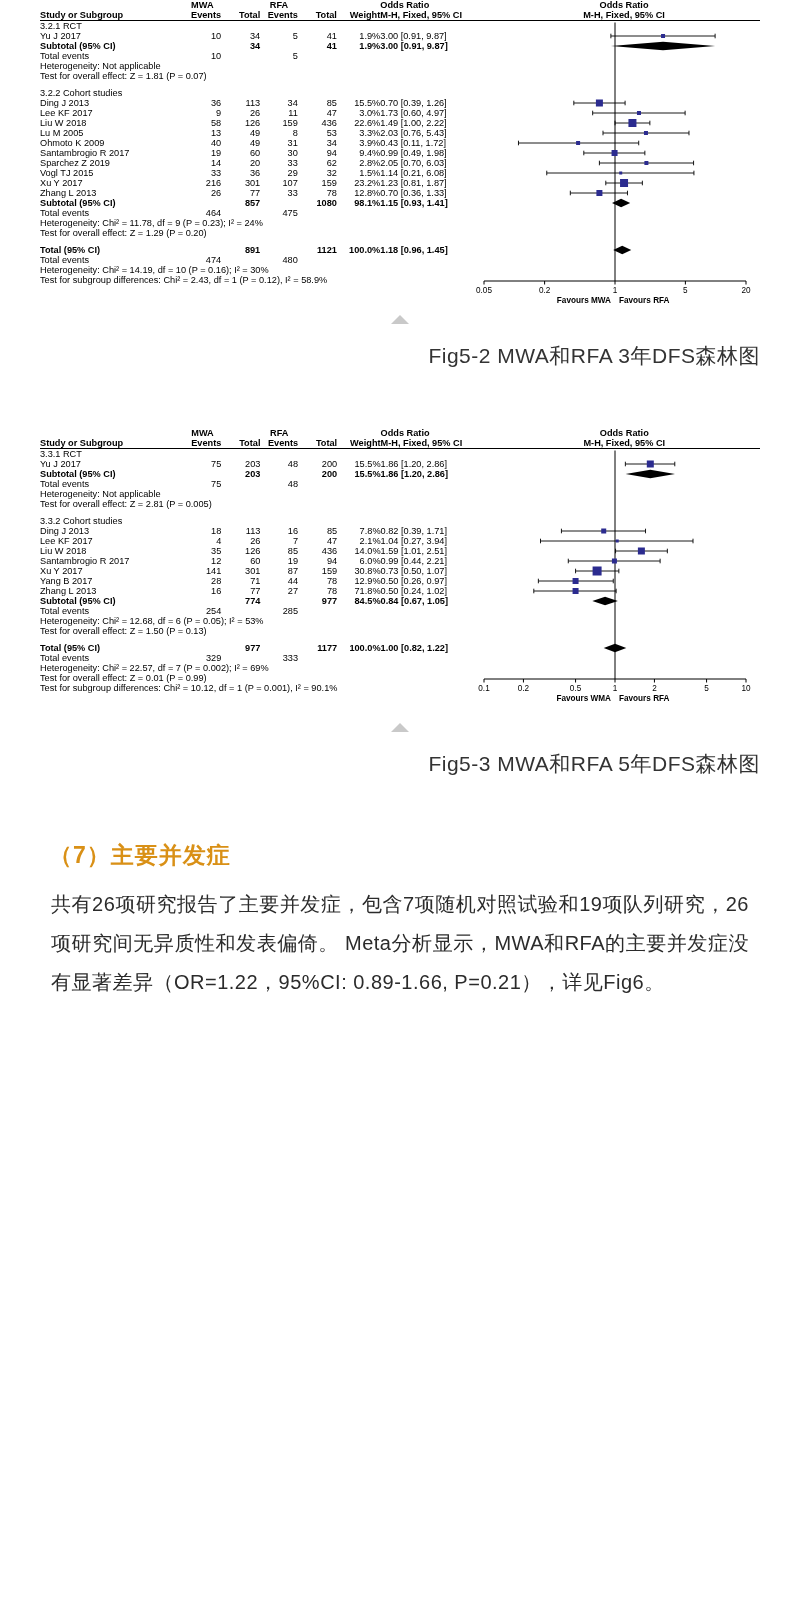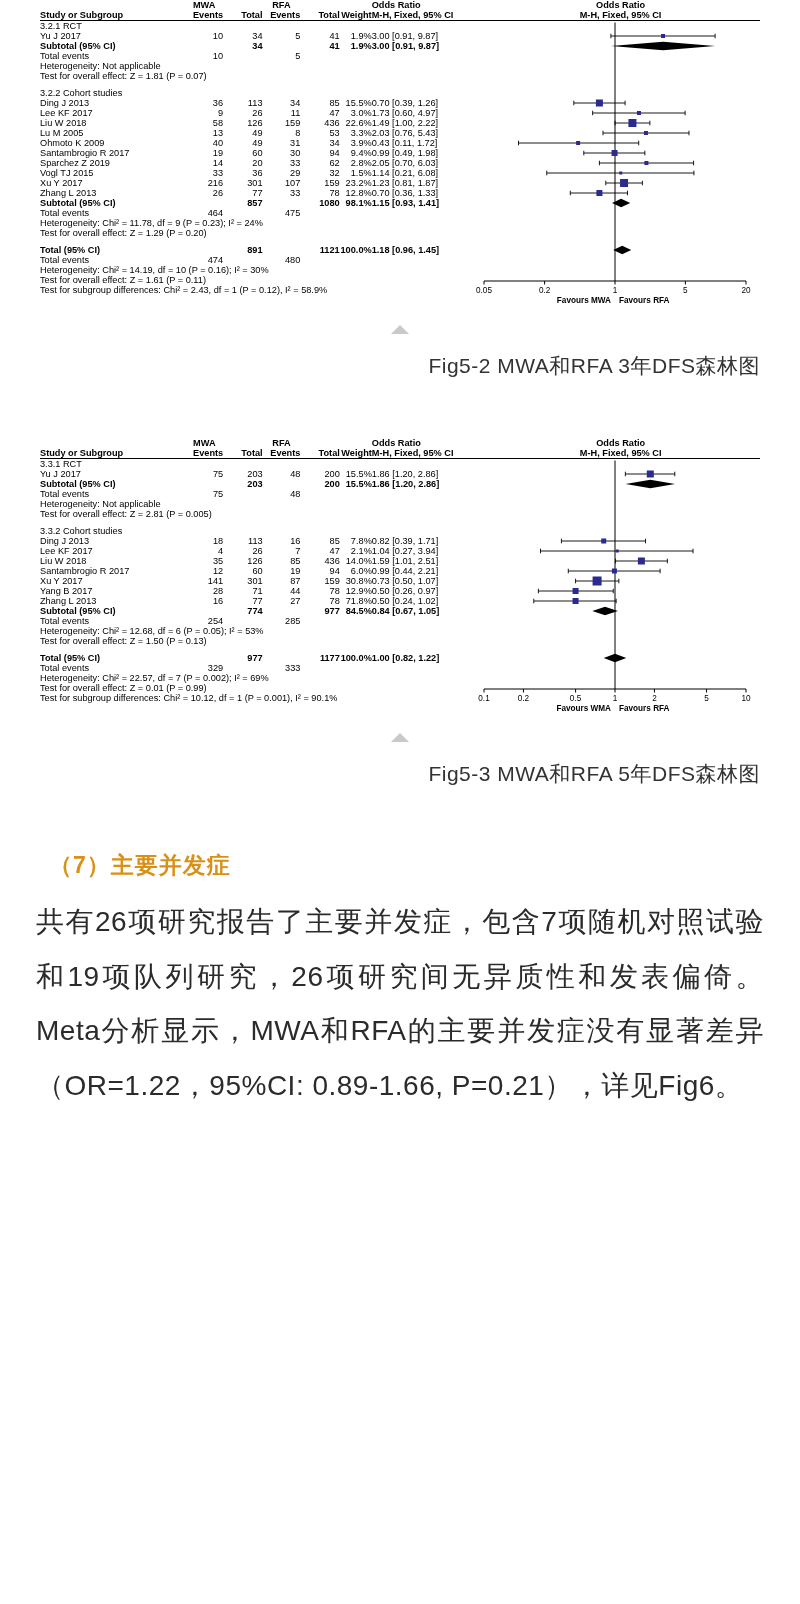--- a/index.html
+++ b/index.html
@@ -22,21 +22,21 @@
   }
   .fp-table { width: 720px; border-collapse: collapse; }
   .fp-table td, .fp-table th { padding: 0; vertical-align: top; }
 
   .hdr-row td { font-weight: bold; font-size: 9.2px; padding-bottom: 0px; }
   .rule { border-bottom: 1px solid #000; }
 
   .col-study  { width: 148px; text-align: left; padding-left: 2px;}
   .col-n      { width: 38px; text-align: right; padding-right: 6px; }
   .col-tot    { width: 40px; text-align: right; padding-right: 6px; }
-  .col-wt     { width: 32px; text-align: right; padding-right: 8px; }
+  .col-wt     { width: 44px; text-align: right; padding-right: 8px; }
   .col-or     { width: 112px; text-align: left; }
   .col-plot   { width: 290px; }
 
   .grp { font-weight: normal; }
   .bold { font-weight: bold; }
   .note { white-space: nowrap; }
 
   
   .caption {
     text-align: right;
@@ -57,22 +57,22 @@
   
   .section-head {
     color: #d99016;
     font-size: 23px;
     font-weight: bold;
     letter-spacing: 1px;
     padding: 0 49px;
     margin-bottom: 14px;
   }
   .body-text {
-    padding: 0 36px;
-    font-size: 28px;
+    padding: 0 51px;
+    font-size: 20px;
     line-height: 1.95;
     color: #2b2b2b;
     letter-spacing: 0.5px;
     text-align: justify;
   }
 </style>
 </head>
 <body>
 
 <div class="page">
@@ -297,24 +297,20 @@
                 <td class="col-n">474</td>
                 <td class="col-tot"></td>
                 <td class="col-n">480</td>
                 <td class="col-tot"></td>
                 <td class="col-wt"></td>
                 <td class="col-or"></td>
                 <td class="col-plot"></td>
               </tr>
               <tr>
                 <td class="note" colspan="7">Heterogeneity: Chi² = 14.19, df = 10 (P = 0.16); I² = 30%</td>
-                <td class="col-plot"></td>
-              </tr>
-              <tr>
-                <td class="note" colspan="7">Test for overall effect: Z = 1.61 (P = 0.11)</td>
                 <td class="col-plot"></td>
               </tr>
               <tr>
                 <td class="note" colspan="7">Test for subgroup differences: Chi² = 2.43, df = 1 (P = 0.12), I² = 58.9%</td>
                 <td class="col-plot"></td>
               </tr>
               <tr>
                 <td colspan="8" style="height:4px"></td>
               </tr>
             </tbody>

